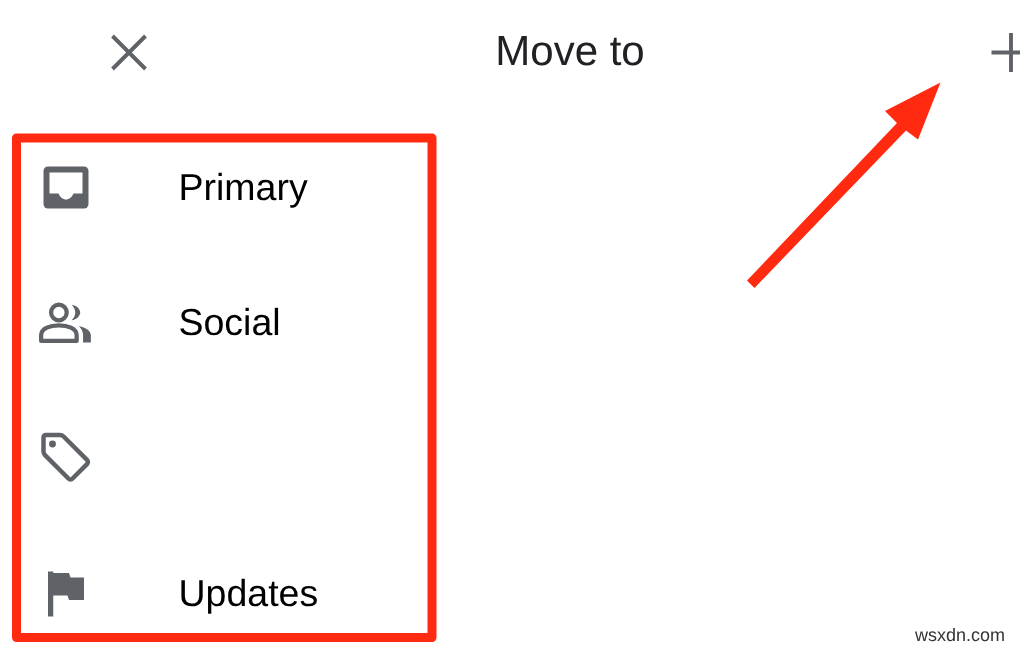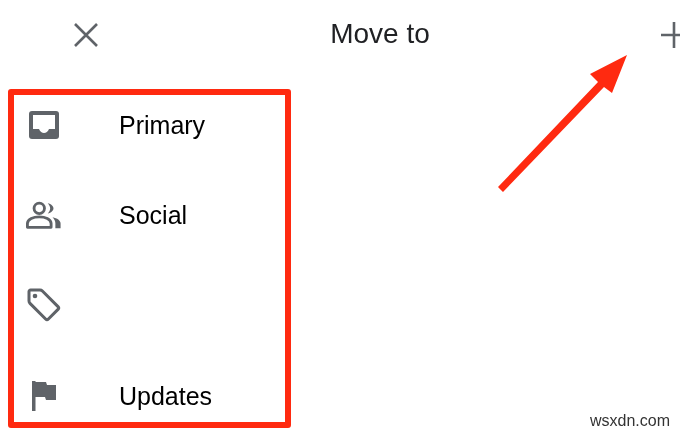--- a/index.html
+++ b/index.html
@@ -34,21 +34,21 @@
     .item .label {
       position: absolute; left: 107px; font-size: 25px; color: #000000;
       line-height: 32px;
     }
     .highlight-box {
       position: absolute; left: 8px; top: 89px; width: 271px; height: 327px;
       border: 6px solid #ff2a10; border-radius: 3px; pointer-events: none;
     }
     .arrow { position: absolute; left: 0; top: 0; pointer-events: none; }
     .watermark {
-      position: absolute; right: 10px; bottom: 6px; font-size: 16px;
+      position: absolute; right: 10px; bottom: 6px; font-size: 12px;
       color: #333333;
     }
   </style>
 </head>
 <body>
 
 <div class="header">
   <div class="close-btn">
     <svg width="26" height="26" viewBox="0 0 26 26">
       <path d="M2 2 L24 24 M24 2 L2 24" stroke="#5f6368" stroke-width="2.6" stroke-linecap="butt"></path>

